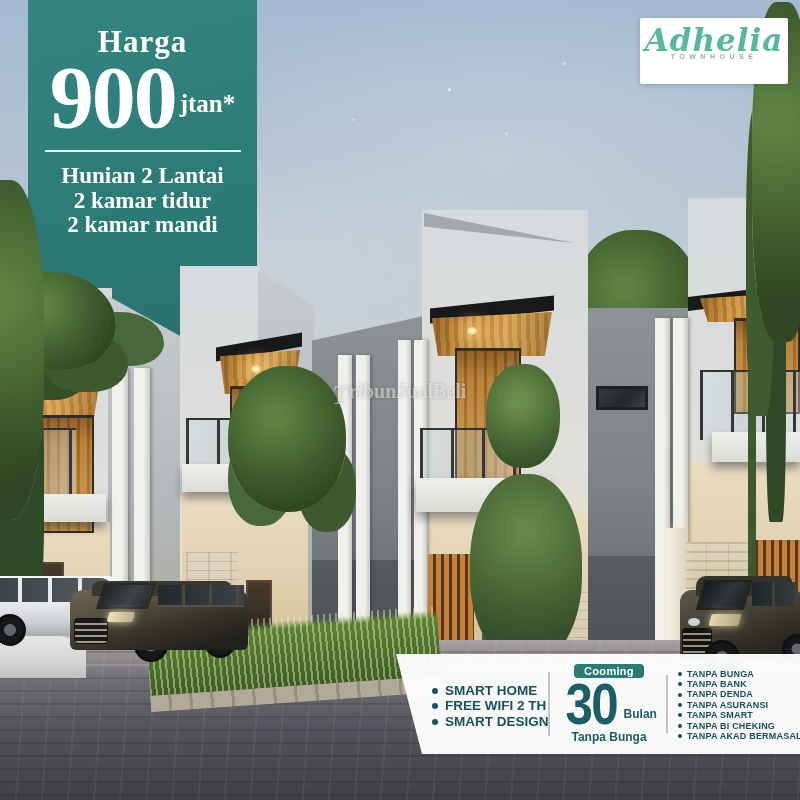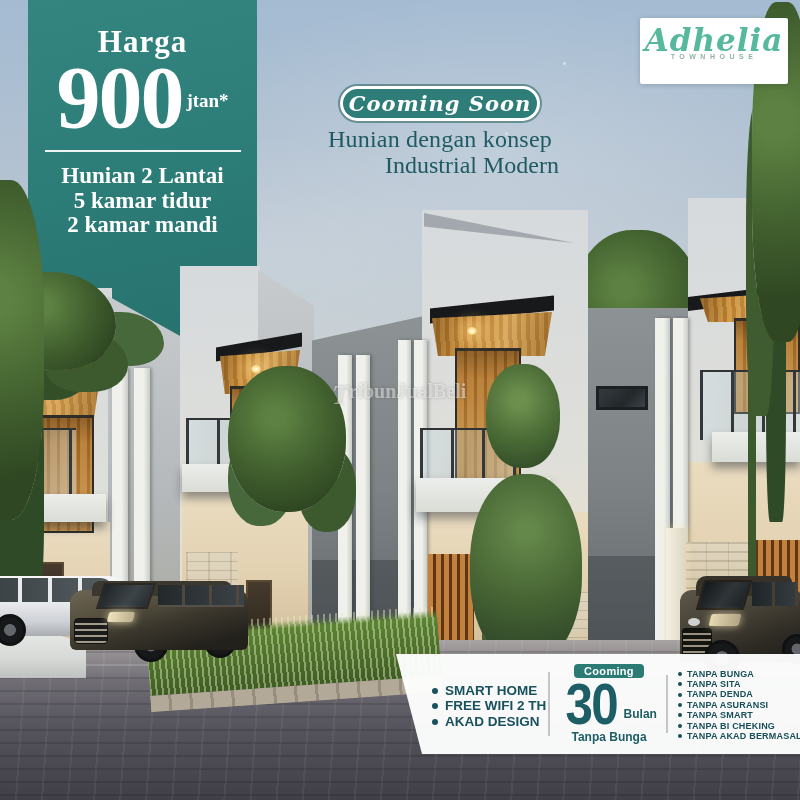--- a/index.html
+++ b/index.html
@@ -18,21 +18,21 @@
   .st3{left:505px;top:132px;opacity:.5;} .st4{left:352px;top:118px;opacity:.5;}
 
   
   .price-banner{left:28px;top:0;width:229px;height:400px;z-index:2;
     background:linear-gradient(168deg,#34857f 0%,#2c7c77 45%,#256e6b 100%);
     color:#fff;text-align:center;font-family:"Liberation Serif",serif;}
   .price-banner *{position:static;display:block;}
   .pb-label{font-size:31px;font-weight:600;margin-top:24px;letter-spacing:1px;}
   .pb-pricerow{display:flex;justify-content:center;align-items:flex-end;margin-top:-6px;}
   .pb-price{font-size:88px;font-weight:700;line-height:1.0;letter-spacing:-2px;}
-  .pb-suffix{font-size:19px;font-weight:600;margin:0 0 30px 4px;text-align:center;}
+  .pb-suffix{font-size:25px;font-weight:600;margin:0 0 24px 4px;text-align:center;}
   .pb-divider{width:196px;height:2px;background:rgba(255,255,255,.92);margin:8px auto 12px auto;}
   .pb-spec{font-size:23px;font-weight:700;line-height:24.5px;}
 
   
   .face{background:linear-gradient(180deg,#d6dadd 0%,#dfdfda 55%,#e9dfc9 82%,#eedfc2 100%);z-index:3;}
   .sidewall{background:linear-gradient(180deg,#c7cbcd 0%,#b4b8ba 55%,#a9a79b 100%);z-index:3;}
   .graywall{background:linear-gradient(180deg,#8d9295 0%,#7d8285 50%,#5f6468 100%);z-index:3;}
   .canopy{background:#17191b;z-index:4;}
   .soffit{z-index:4;background:
       linear-gradient(100deg, rgba(60,30,5,.38), rgba(0,0,0,0) 30%, rgba(255,230,170,.25) 60%, rgba(60,30,5,.25)),
@@ -270,21 +270,21 @@
   <div class="star st4"></div>
 
   <aside class="price-banner">
     <span class="pb-label">Harga</span>
     <span class="pb-pricerow">
       <span class="pb-price">900</span>
       <span class="pb-suffix">jtan*</span>
     </span>
     <span class="pb-divider"></span>
     <span class="pb-spec">Hunian 2 Lantai</span>
-    <span class="pb-spec">5 kamar tidur</span>
+    <span class="pb-spec">2 kamar tidur</span>
     <span class="pb-spec">2 kamar mandi</span>
   </aside>
 
   <div class="face h1-front"></div>
   <div class="sidewall h1-side"></div>
   <div class="pillar h1-p1"></div>
   <div class="pillar h1-p2"></div>
   <div class="canopy h1-canopy"></div>
   <div class="soffit h1-soffit"></div>
   <div class="downlight h1-light"></div>
@@ -377,25 +377,20 @@
   <div class="car mpvr-body"></div>
   <div class="car mpvr-roof"></div>
   <div class="car mpvr-shield"></div>
   <div class="car mpvr-side"></div>
   <div class="car mpvr-grille"></div>
   <div class="car mpvr-badge"></div>
   <div class="car mpvr-lamp"></div>
   <div class="wheel mpvr-w1"></div>
   <div class="wheel mpvr-w2"></div>
 
-  <div class="coming">
-    <span class="cs-pill">Cooming Soon</span>
-    <span class="cs-line1">Hunian dengan konsep</span>
-    <span class="cs-line2">Industrial Modern</span>
-  </div>
 
   <div class="logo">
     <span class="logo-name">Adhelia</span>
     <span class="logo-sub">TOWNHOUSE</span>
   </div>
 
 
   <div class="watermark"><span class="wm-cap">T</span><span>ribunJualBeli</span></div>
 
   <section class="band">
@@ -403,41 +398,41 @@
       <li>
           <span class="dot"></span>
           <span>SMART HOME</span>
         </li>
       <li>
           <span class="dot"></span>
           <span>FREE WIFI 2 TH</span>
         </li>
       <li>
           <span class="dot"></span>
-          <span>AKAD DESIGN</span>
+          <span>SMART DESIGN</span>
         </li>
     </ul>
     <span class="vdiv"></span>
     <div class="inst">
       <span class="inst-badge">Cooming</span>
       <span class="inst-row">
         <span class="inst-num">30</span>
         <span class="inst-unit">Bulan</span>
       </span>
       <span class="inst-note">Tanpa Bunga</span>
     </div>
     <span class="vdiv2"></span>
     <ul class="guar">
       <li>
           <span class="dot-s"></span>
           <span>TANPA BUNGA</span>
         </li>
       <li>
           <span class="dot-s"></span>
-          <span>TANPA SITA</span>
+          <span>TANPA BANK</span>
         </li>
       <li>
           <span class="dot-s"></span>
           <span>TANPA DENDA</span>
         </li>
       <li>
           <span class="dot-s"></span>
           <span>TANPA ASURANSI</span>
         </li>
       <li>

